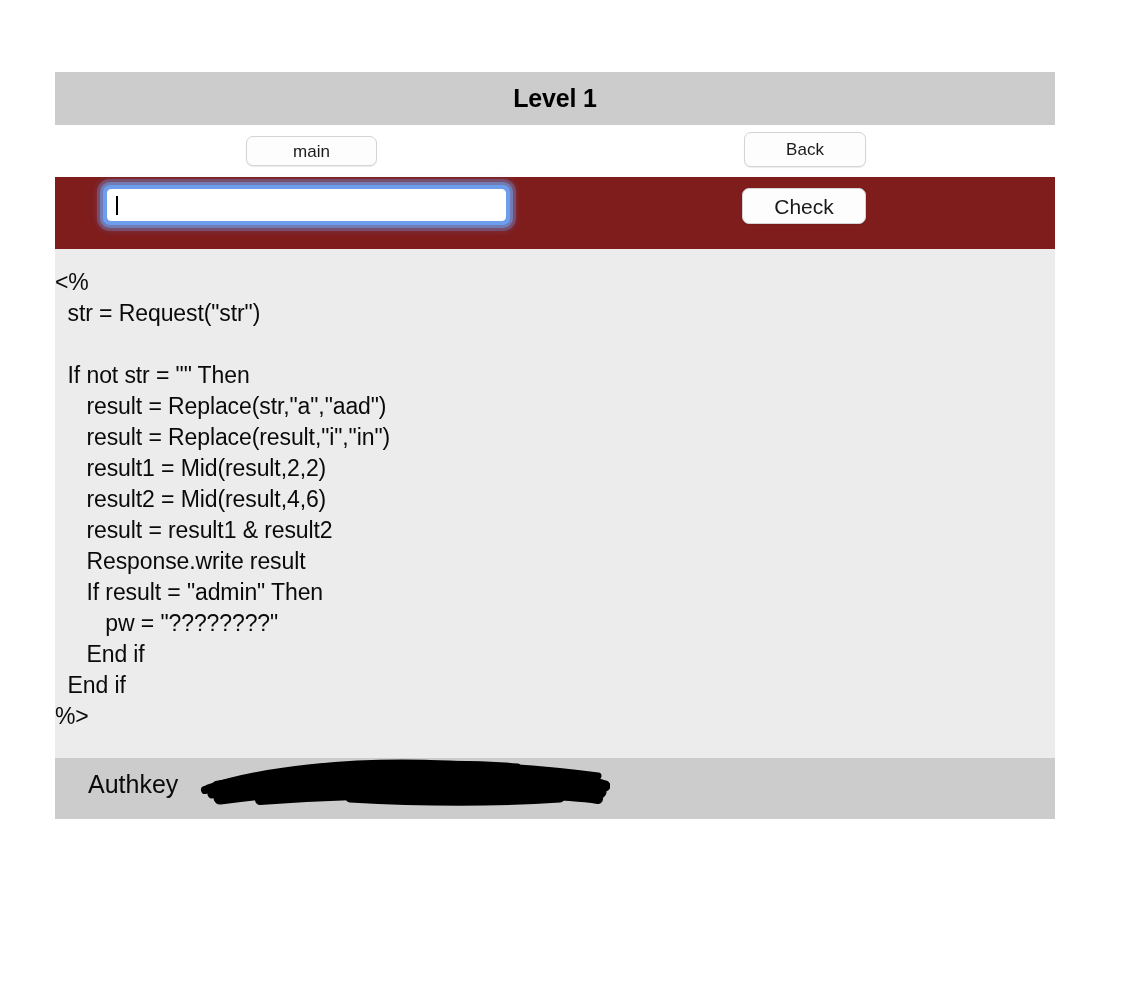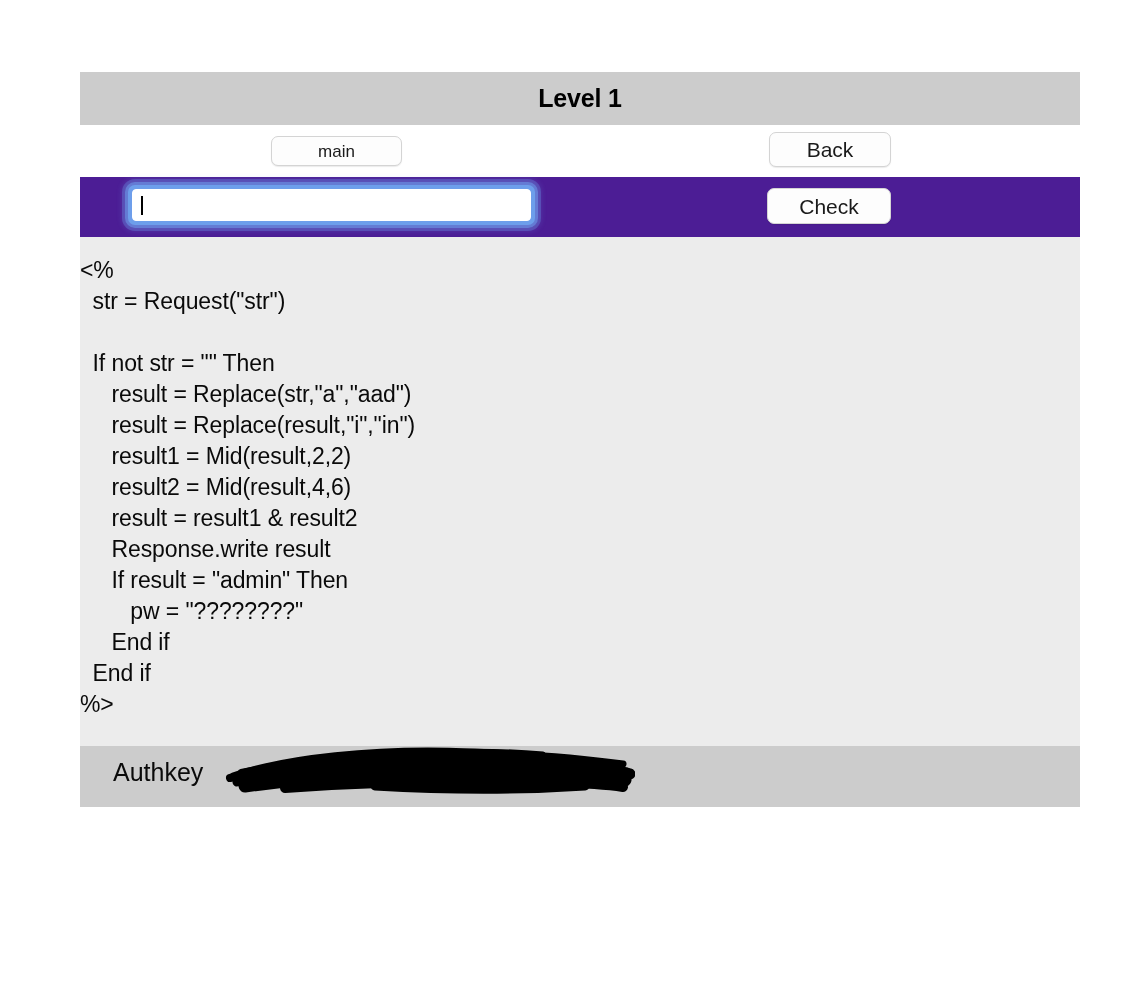--- a/index.html
+++ b/index.html
@@ -10,21 +10,21 @@
   }
   body {
     width: 1124px;
     height: 998px;
     font-family: "Liberation Sans", sans-serif;
     -webkit-font-smoothing: antialiased;
   }
 
   .page {
     position: absolute;
-    left: 80px;
+    left: 55px;
     top: 72px;
     width: 1000px;
   }
 
   
   .header-bar {
     background: #cccccc;
     height: 53px;
     display: flex;
     align-items: center;
@@ -39,22 +39,22 @@
 
   
   .nav-row {
     background: #ffffff;
     height: 52px;
     position: relative;
   }
 
   
   .input-row {
-    background: #4c1d95;
-    height: 60px;
+    background: #7f1d1d;
+    height: 72px;
     position: relative;
   }
 
   
   .btn {
     position: absolute;
     background: #fdfdfd;
     border: 1px solid #d4d4d4;
     border-radius: 7px;
     font-family: "Liberation Sans", sans-serif;
@@ -74,21 +74,21 @@
     top: 11px;
     width: 131px;
     height: 30px;
     font-size: 17px;
   }
   .btn-back {
     left: 689px;
     top: 7px;
     width: 122px;
     height: 35px;
-    font-size: 21px;
+    font-size: 17px;
   }
   .btn-check {
     left: 687px;
     top: 11px;
     width: 124px;
     height: 36px;
     font-size: 21px;
   }
 
   

